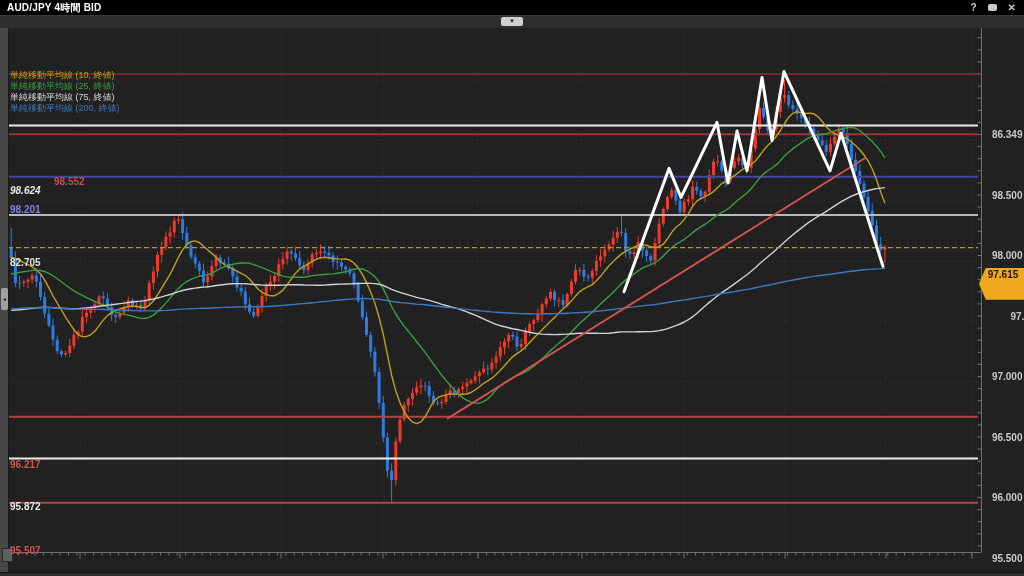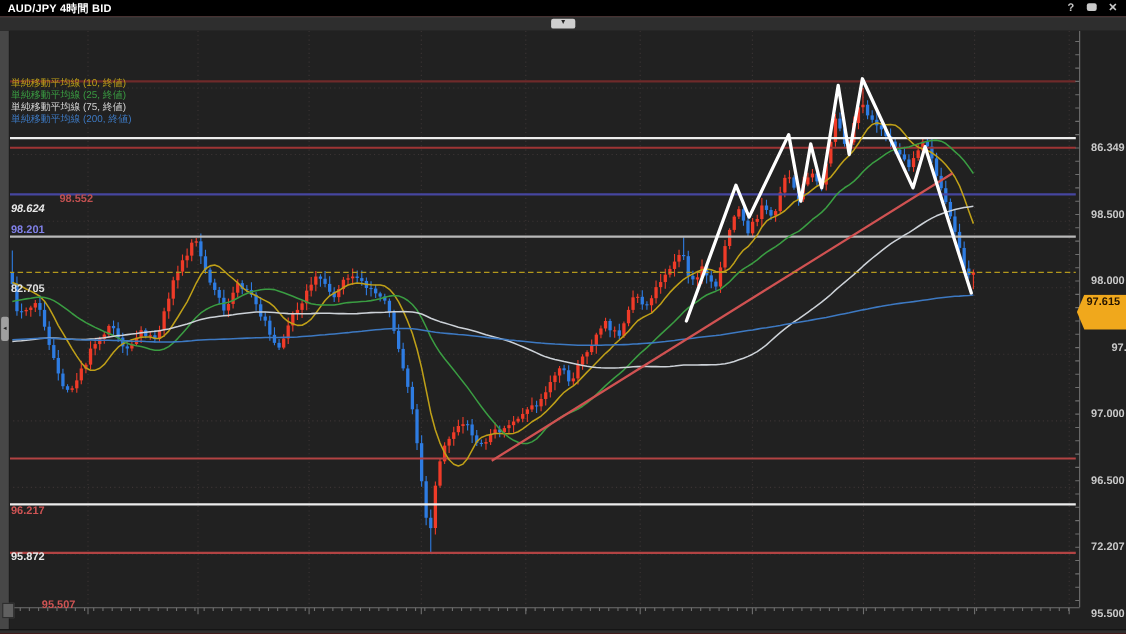--- a/index.html
+++ b/index.html
@@ -1,16 +1,16 @@
 <!DOCTYPE html>
 <html><head>
 <meta charset="utf-8">
 <style>
   html,body{margin:0;padding:0;background:#000;}
-  .window{position:relative;width:1024px;height:576px;background:#ef4444;
+  .window{position:relative;width:1024px;height:576px;background:#c4b5fd;
     font-family:"Liberation Sans",sans-serif;overflow:hidden;}
   .titlebar{position:absolute;left:0;top:0;right:0;height:15px;background:#000;
     display:flex;align-items:center;color:#fff;}
   .titlebar .title{font-size:10px;font-weight:bold;padding-left:7px;letter-spacing:.2px;}
   .winbtns{margin-left:auto;display:flex;align-items:center;gap:11px;padding-right:8px;}
   .winbtns .wbtn{color:#c9c9c9;font-size:10px;font-weight:bold;line-height:15px;cursor:default;}
   .maxglyph{display:inline-block;width:9px;height:7px;background:#c9c9c9;border-radius:2px;margin-top:1px;}
   .toolstrip{position:absolute;left:0;top:15px;right:0;height:12px;background:#2e2e2e;
     border-top:1px solid #3a3a3a;border-bottom:1px solid #1c1c1c;}
   .collapse-handle{position:absolute;left:50%;top:1px;transform:translateX(-50%);
@@ -693,28 +693,28 @@
     </div>
     <div class="scroll-btn"></div>
     <div class="overlay" id="overlay">
       <div class="price-badge" id="price-badge" style="top: 239.644px;">97.615</div>
     <div class="price-label" style="top: 157px; color: rgb(232, 232, 232); font-style: italic;">98.624</div>
         <div class="price-label" style="top: 148.252px; color: rgb(192, 80, 80); margin-left: 44px;">98.552</div>
         <div class="price-label" style="top: 176px; color: rgb(128, 128, 232);">98.201</div>
         <div class="price-label" style="top: 229.091px; color: rgb(224, 224, 224);">82.705</div>
         <div class="price-label" style="top: 430.825px; color: rgb(207, 84, 84);">96.217</div>
         <div class="price-label" style="top: 472.576px; color: rgb(232, 232, 232);">95.872</div>
-        <div class="price-label" style="top: 516.746px; color: rgb(207, 84, 84); margin-left: 28px;">95.507</div>
+        <div class="price-label" style="top: 516.746px; color: rgb(207, 84, 84);">95.507</div>
         <div class="y-label" style="left: 986.5px; top: 101.037px; color: rgb(201, 201, 201);">86.349</div>
         <div class="y-label" style="left: 986.5px; top: 161.545px; color: rgb(201, 201, 201);">98.500</div>
         <div class="y-label" style="left: 986.5px; top: 222.053px; color: rgb(201, 201, 201);">98.000</div>
         <div class="y-label" style="left: 1005px; top: 282.561px; color: rgb(201, 201, 201);">97.500</div>
         <div class="y-label" style="left: 986.5px; top: 343.069px; color: rgb(201, 201, 201);">97.000</div>
         <div class="y-label" style="left: 986.5px; top: 403.577px; color: rgb(201, 201, 201);">96.500</div>
-        <div class="y-label" style="left: 986.5px; top: 464.085px; color: rgb(201, 201, 201);">72.207</div>
+        <div class="y-label" style="left: 986.5px; top: 464.085px; color: rgb(201, 201, 201);">96.000</div>
         <div class="y-label" style="left: 986.5px; top: 524.594px; color: rgb(201, 201, 201);">95.500</div>
         <div class="legend-item" style="top: 41px; color: rgb(191, 160, 24);">単純移動平均線 (10, 終値)</div>
         <div class="legend-item" style="top: 52px; color: rgb(58, 157, 66);">単純移動平均線 (25, 終値)</div>
         <div class="legend-item" style="top: 63px; color: rgb(216, 216, 216);">単純移動平均線 (75, 終値)</div>
         <div class="legend-item" style="top: 74px; color: rgb(61, 121, 194);">単純移動平均線 (200, 終値)</div>
       </div>
   </div>
 
   <div class="bottom-strip"></div>
 </div>

